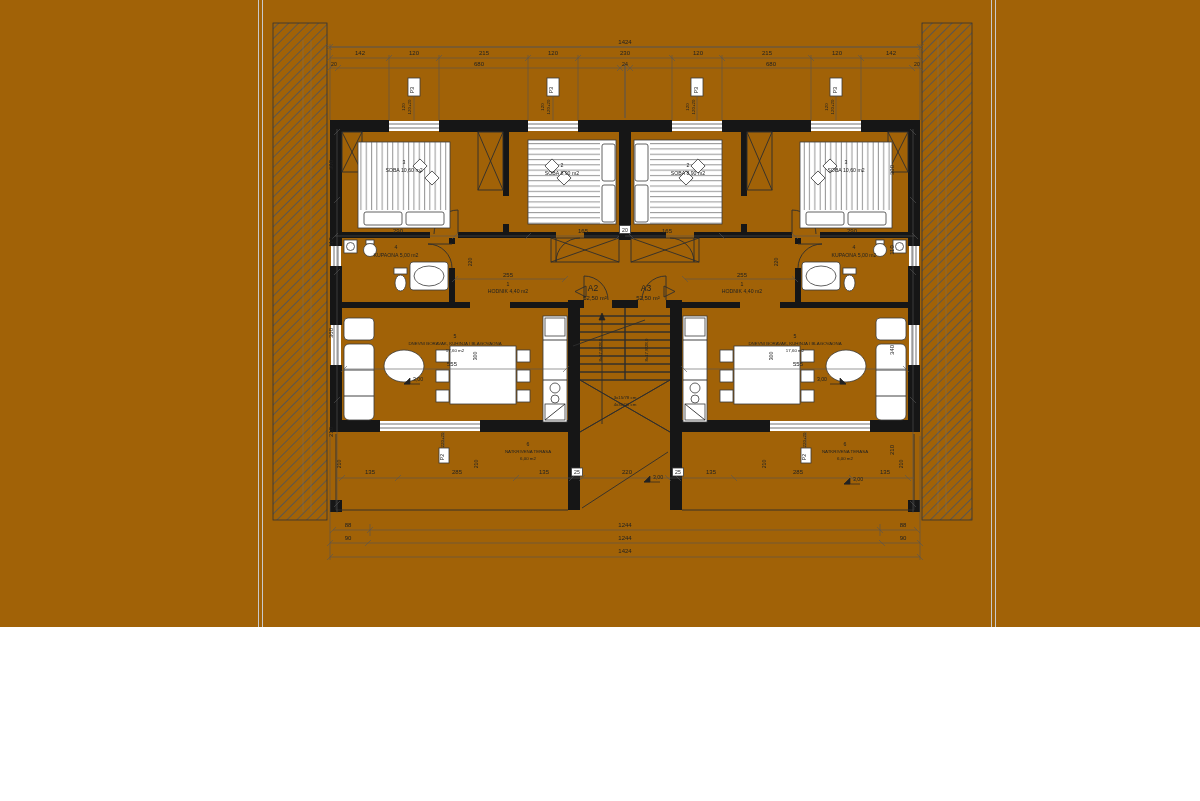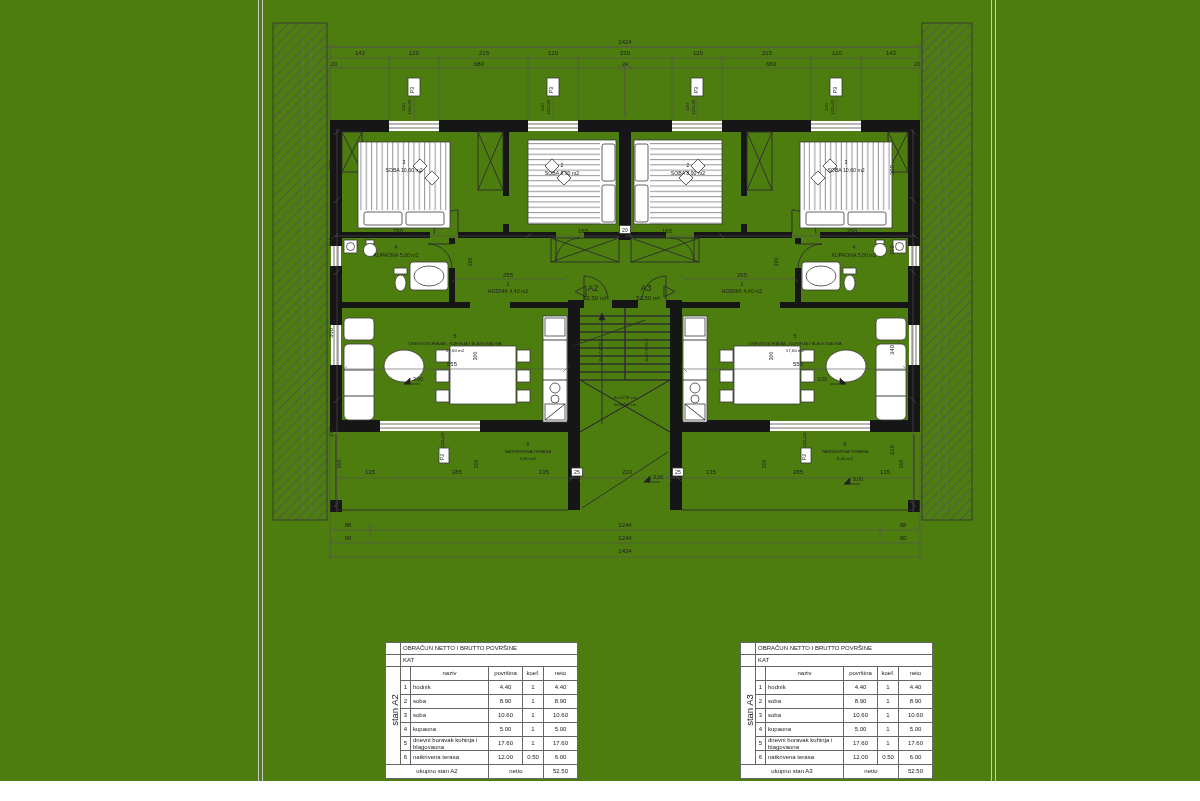--- a/index.html
+++ b/index.html
@@ -1,16 +1,16 @@
 <!DOCTYPE html>
 <html><head>
 <meta charset="utf-8">
 <style>
   html,body{margin:0;padding:0;background:#fff;}
-  #stage{position:relative;width:1200px;height:781px;background:#4d7c0f;overflow:hidden;
+  #stage{position:relative;width:1200px;height:627px;background:#a16207;overflow:hidden;
          font-family:"Liberation Sans",sans-serif;}
   svg{position:absolute;left:0;top:0;}
   svg text{fill:#222;text-anchor:middle;font-family:"Liberation Sans",sans-serif;}
   .t6{font-size:6px;} .t5{font-size:5.2px;} .t45{font-size:4.4px;}
   .t8{font-size:8.5px;} .ts{text-anchor:start;} .te{text-anchor:end;}
   .w{fill:#161616;stroke:none;}
   .tn{fill:none;stroke:#2e2e2e;stroke-width:0.9;}
   .dm{fill:none;stroke:#555;stroke-width:0.6;}
   .gz{fill:none;stroke:#333;stroke-width:0.7;}
   .fx{fill:#ffffff;stroke:#3a3a3a;stroke-width:0.8;}

